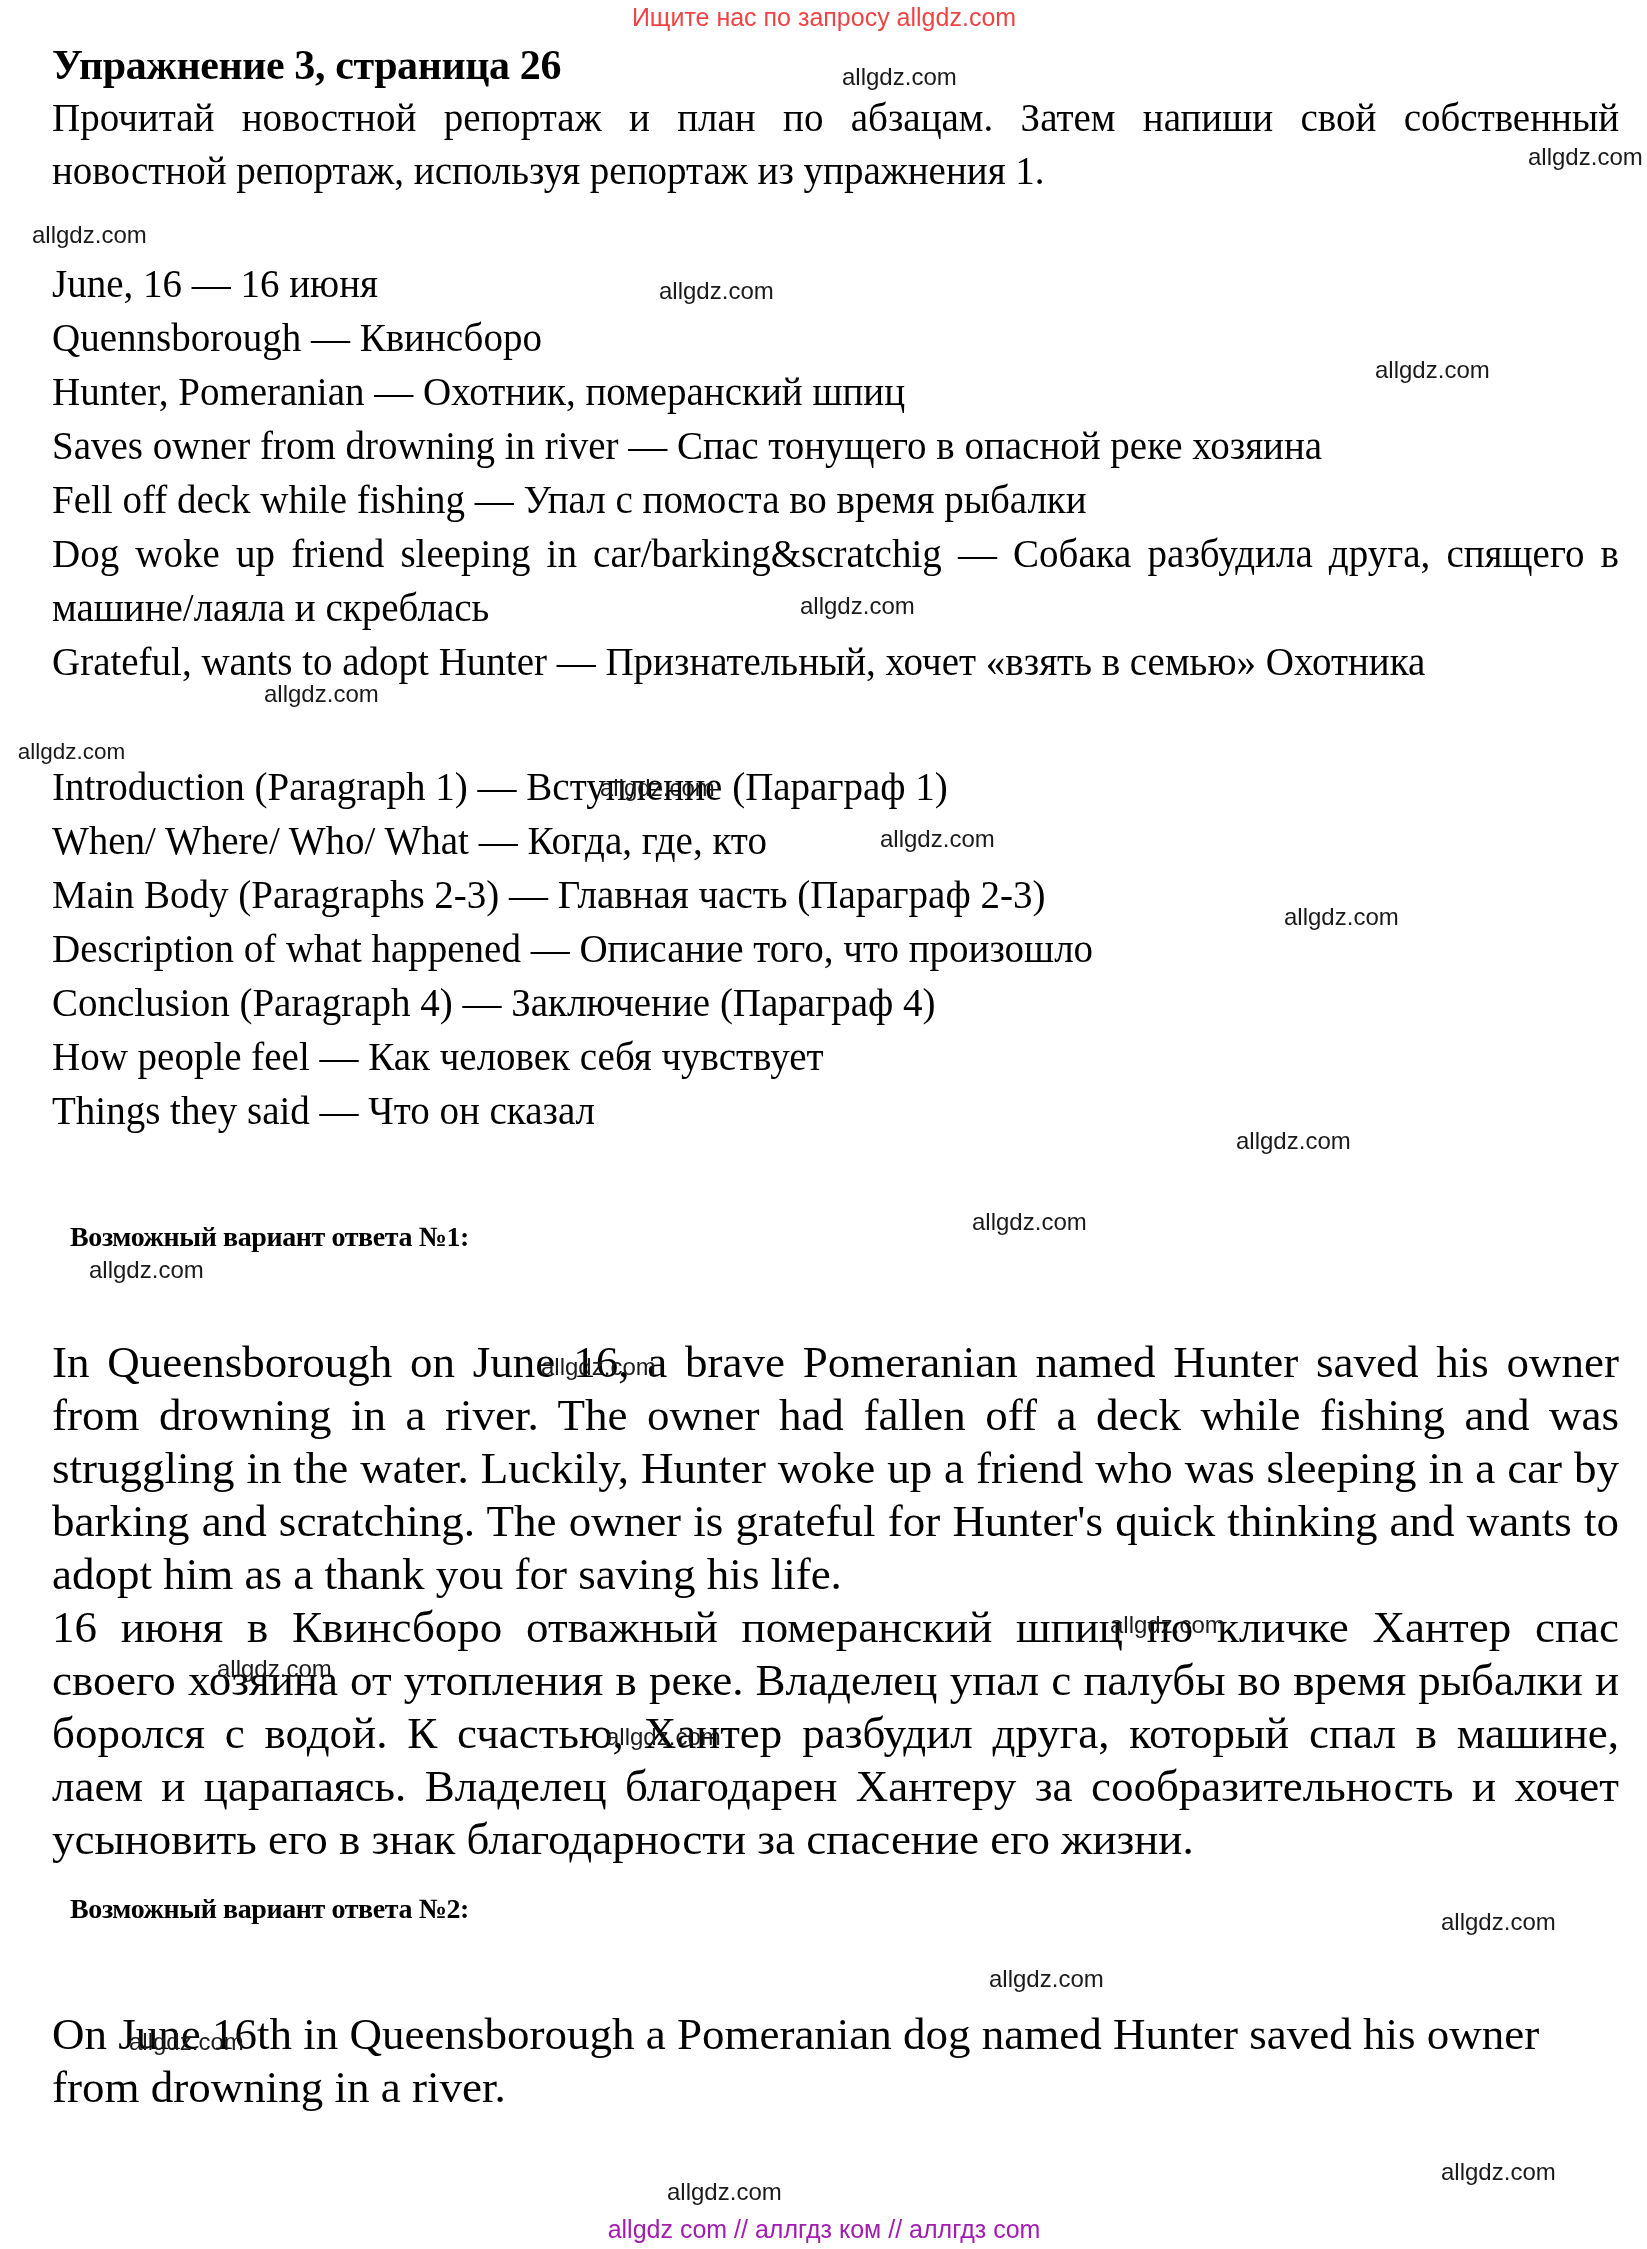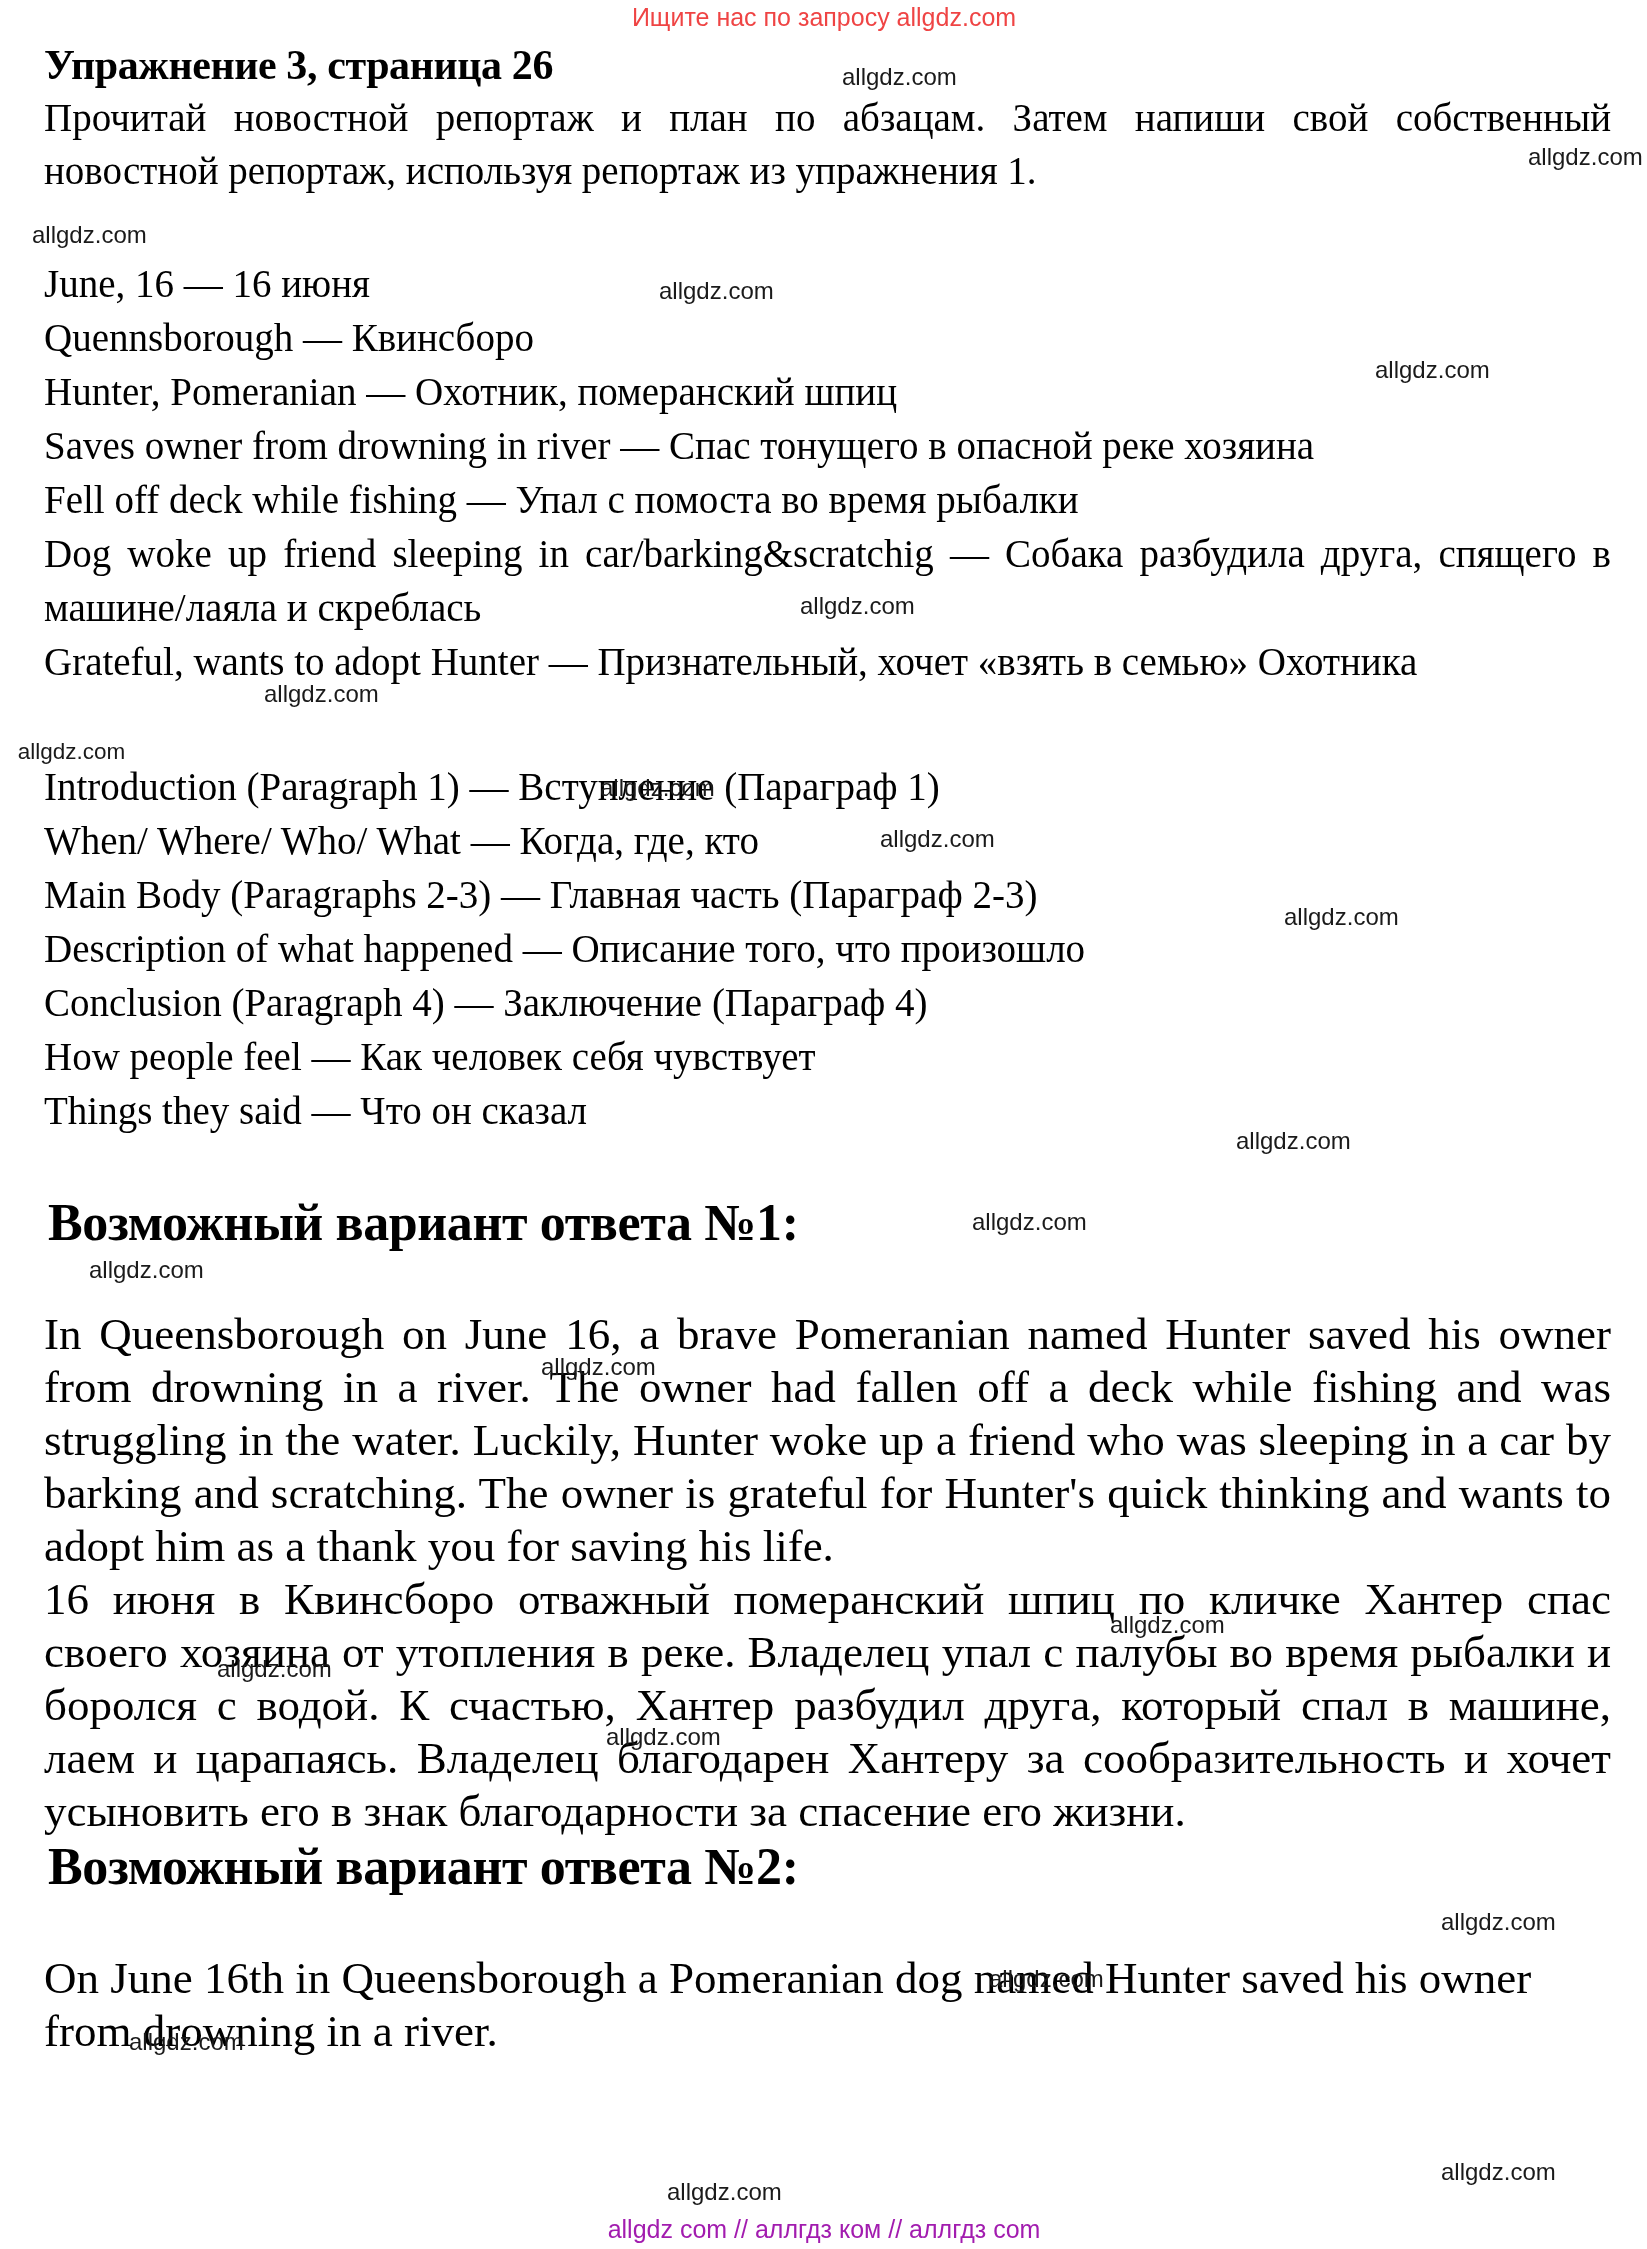--- a/index.html
+++ b/index.html
@@ -33,21 +33,21 @@
     line-height: 35px;
     color: #22c427;
     letter-spacing: 0px;
     white-space: nowrap;
   }
 
   
   .page {
     position: absolute;
     top: 35px;
-    left: 4px;
+    left: 12px;
     width: 1636px;
     padding: 0 29px 0 40px;
     box-sizing: border-box;
     z-index: 2;
   }
 
   .exercise-title {
     font-weight: bold;
     font-size: 42px;
     line-height: 50px;
@@ -81,23 +81,23 @@
     text-align-last: left;
   }
 
   .plan-heading {
     font-size: 39px;
     line-height: 54px;
   }
 
   .answer-heading {
     font-weight: bold;
-    font-size: 52px;
+    font-size: 28px;
     line-height: 50px;
-    margin: 4px;
+    margin: 18px;
     letter-spacing: -0.4px;
   }
 
   .answer-para {
     font-size: 45px;
     line-height: 53px;
     text-align: justify;
     text-align-last: left;
     margin: 0;
   }

